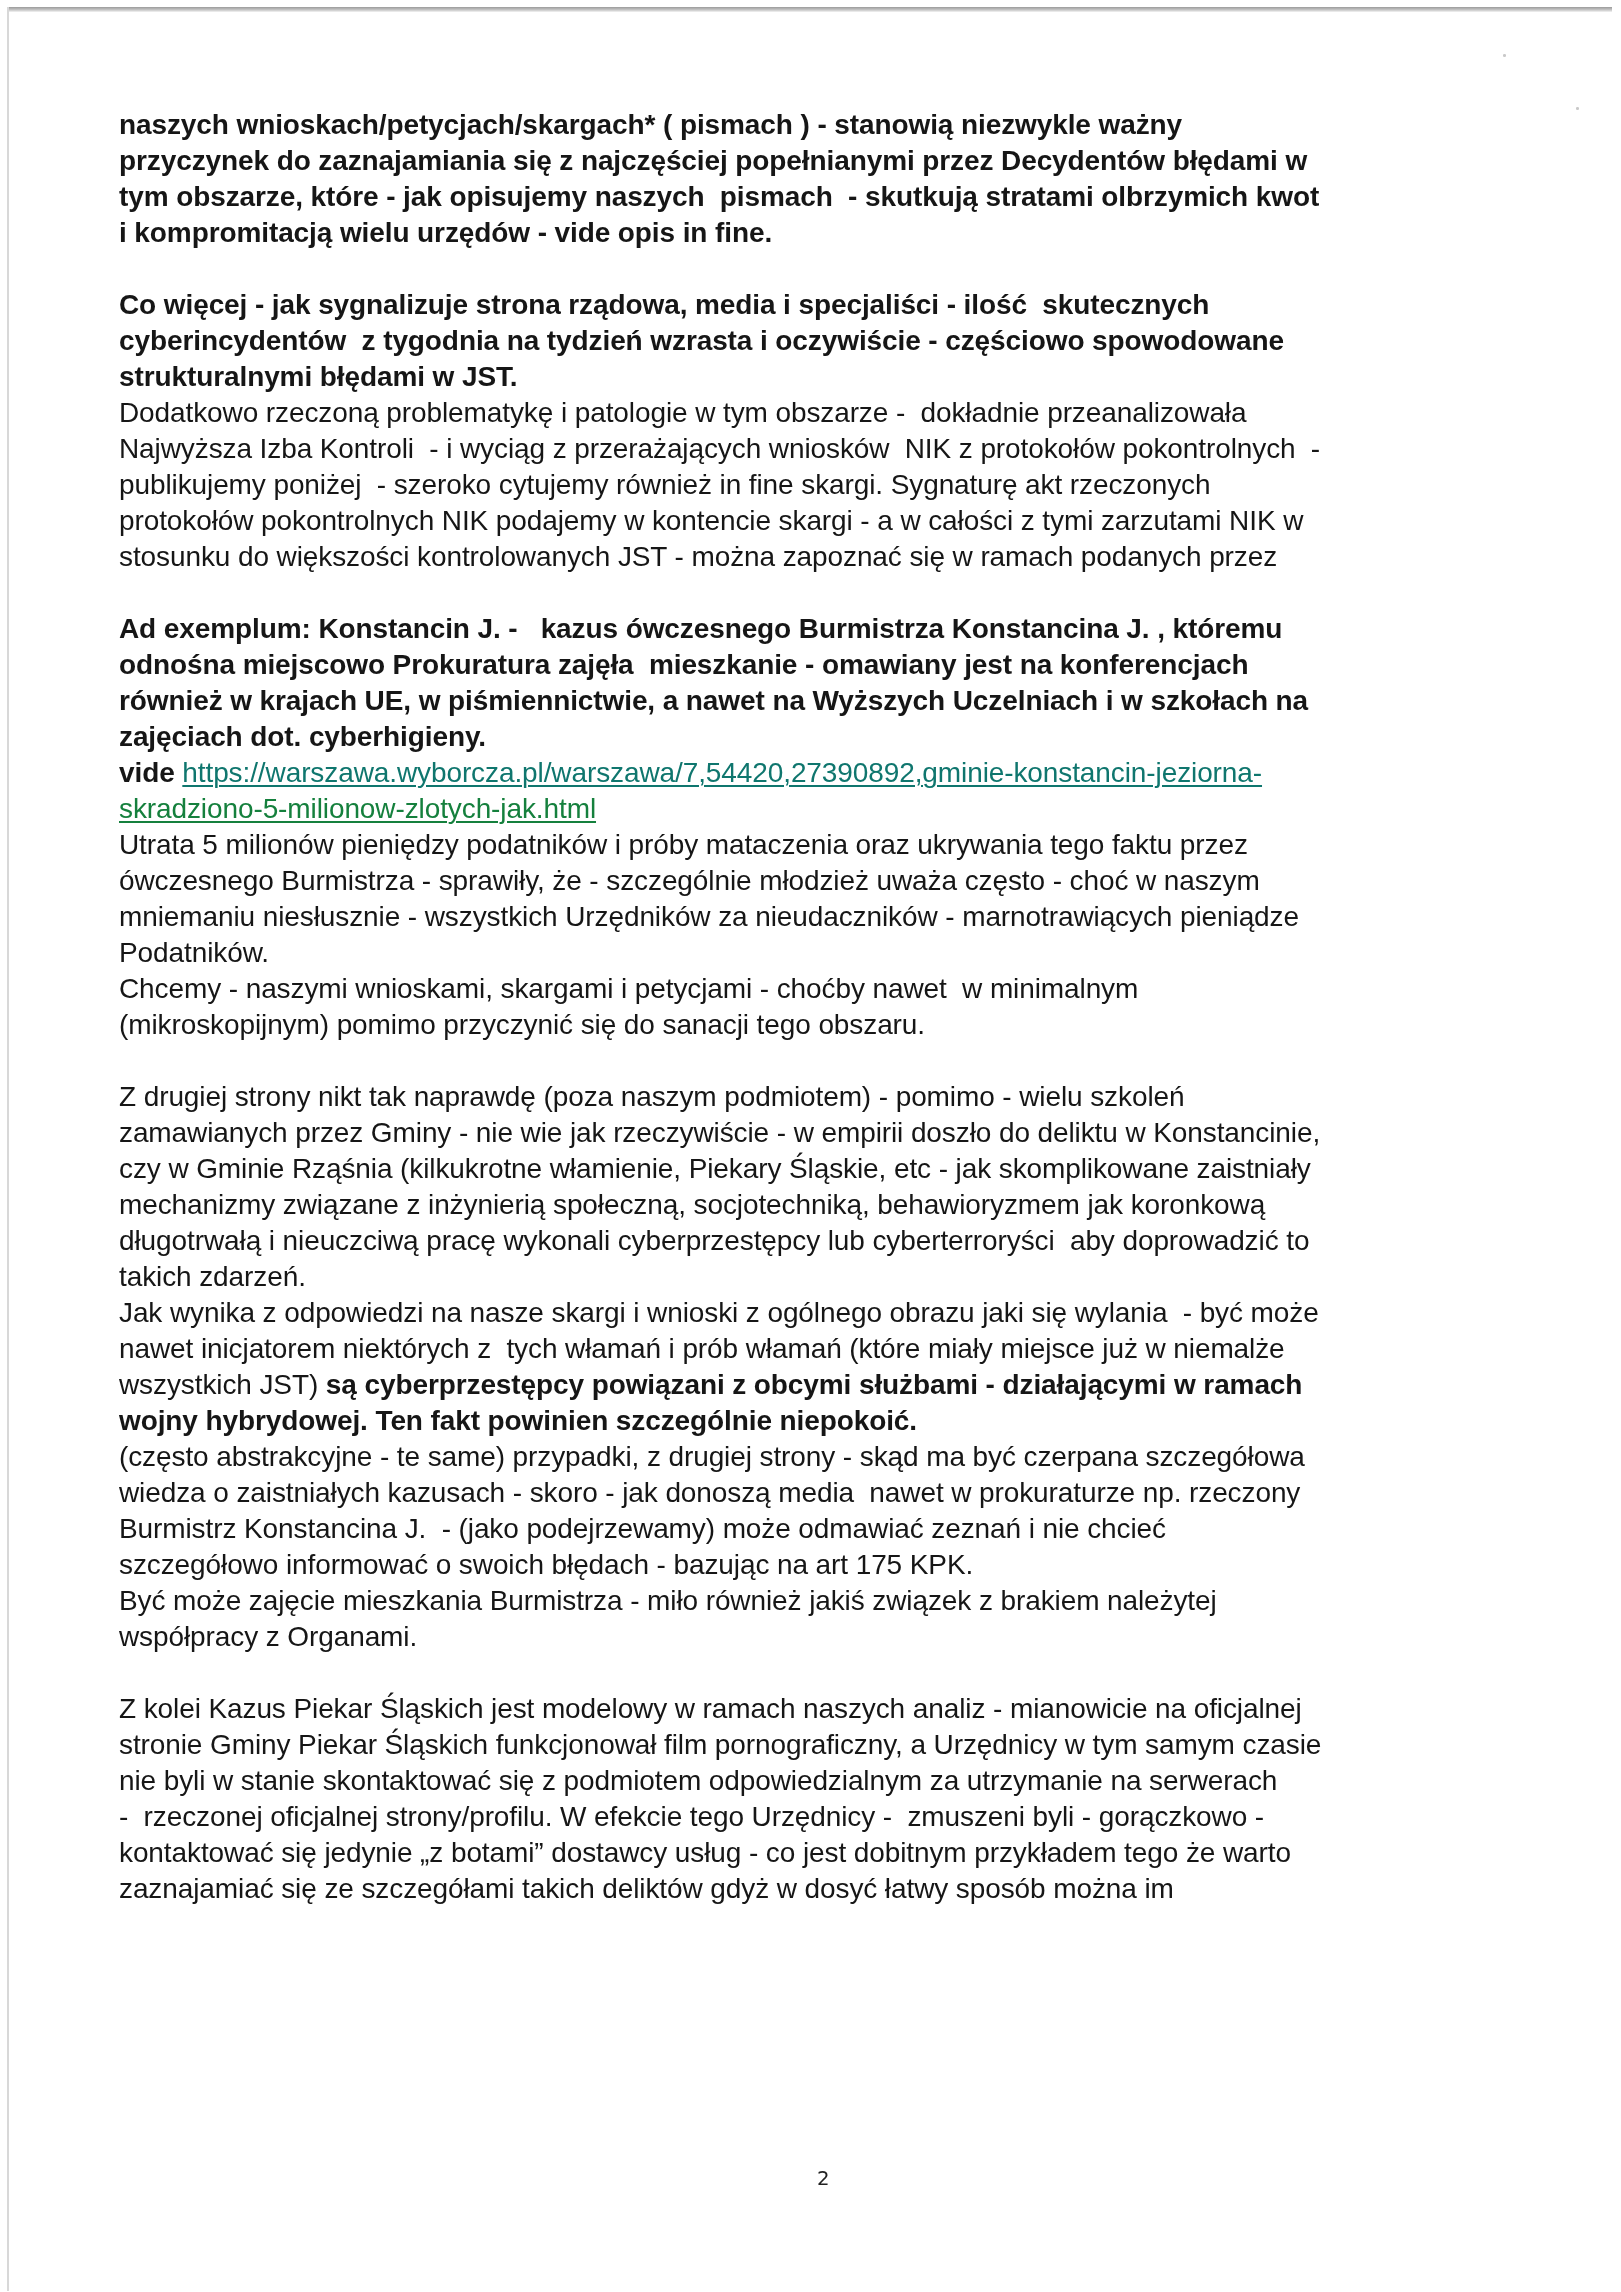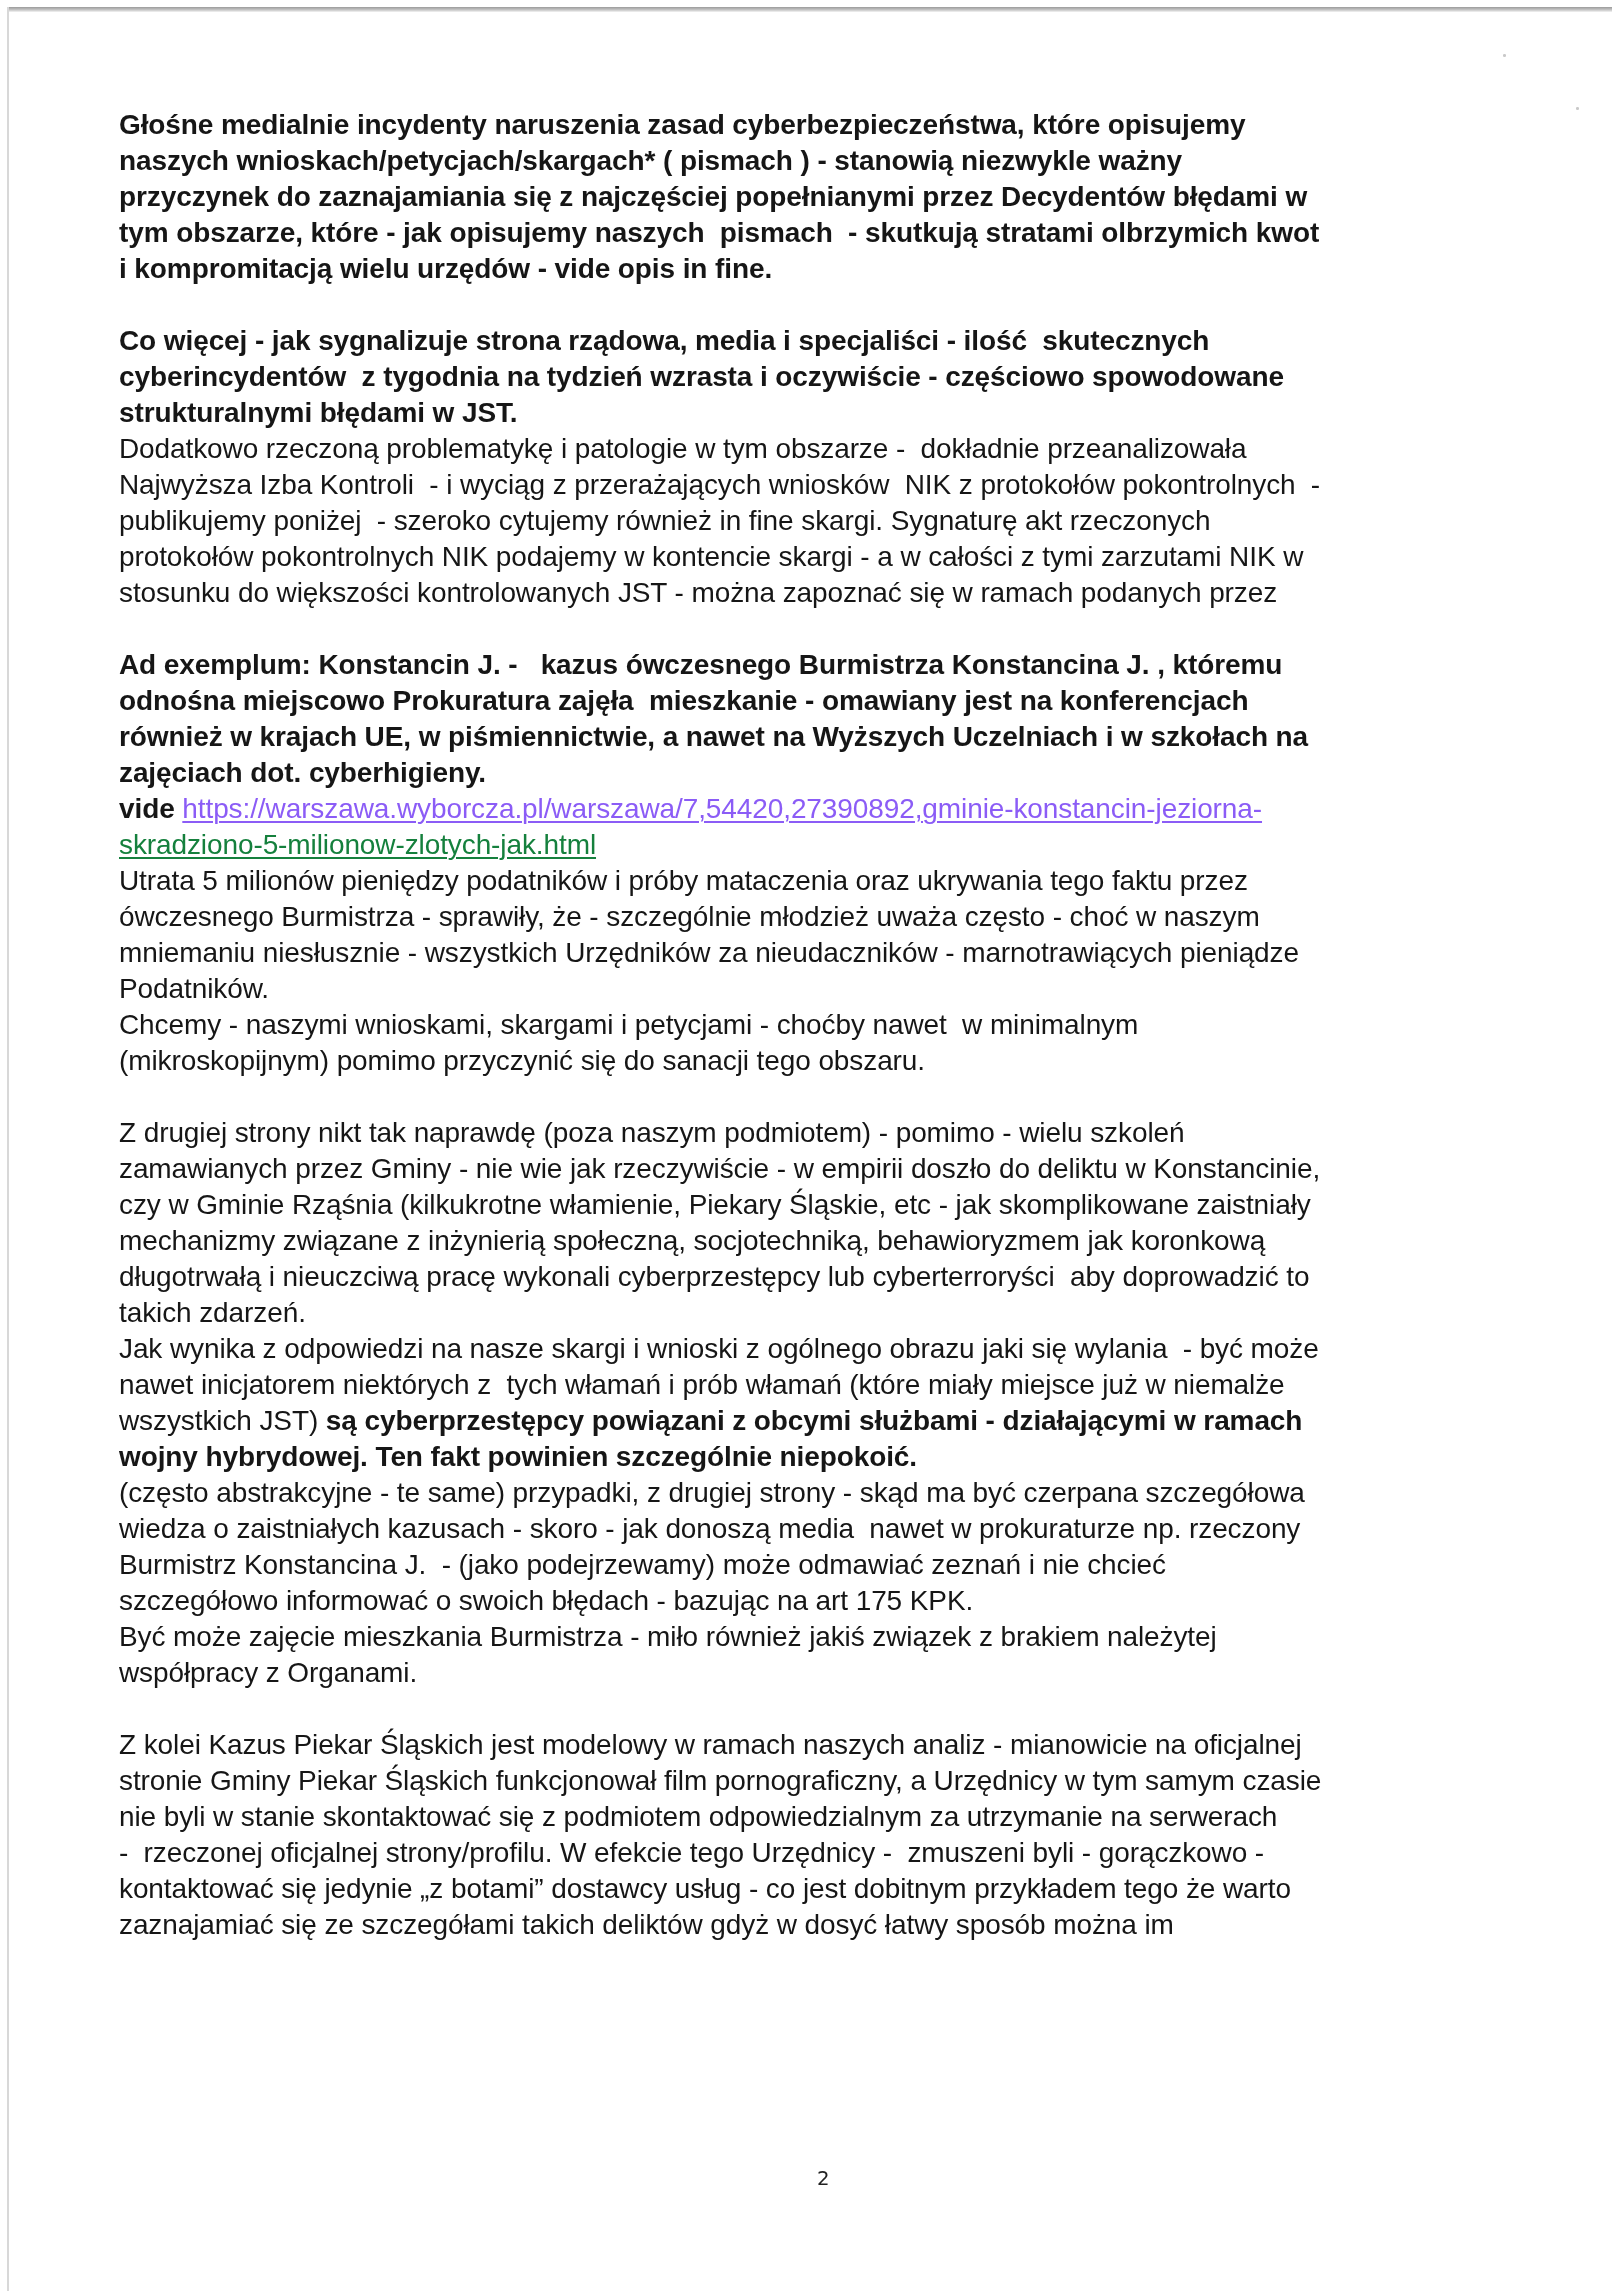--- a/index.html
+++ b/index.html
@@ -32,40 +32,39 @@
 </style>
 </head>
 <body>
 
 <div class="scan-top"></div>
 <div class="scan-left"></div>
 <div class="speck" style="left:1503px;top:54px;"></div>
 <div class="speck" style="left:1576px;top:107px;"></div>
 
 <div class="page" id="page-body">
-    <div class="line"><span class="b">Głośne medialnie incydenty naruszenia zasad cyberbezpieczeństwa, które opisujemy</span></div>
     <div class="line"><span class="b">naszych wnioskach/petycjach/skargach* ( pismach ) - stanowią niezwykle ważny</span></div>
     <div class="line"><span class="b">przyczynek do zaznajamiania się z najczęściej popełnianymi przez Decydentów błędami w</span></div>
     <div class="line"><span class="b">tym obszarze, które - jak opisujemy naszych  pismach  - skutkują stratami olbrzymich kwot</span></div>
     <div class="line"><span class="b">i kompromitacją wielu urzędów - vide opis in fine.</span></div>
     <div class="line blank"></div>
     <div class="line"><span class="b">Co więcej - jak sygnalizuje strona rządowa, media i specjaliści - ilość  skutecznych</span></div>
     <div class="line"><span class="b">cyberincydentów  z tygodnia na tydzień wzrasta i oczywiście - częściowo spowodowane</span></div>
     <div class="line"><span class="b">strukturalnymi błędami w JST.</span></div>
     <div class="line"><span class="">Dodatkowo rzeczoną problematykę i patologie w tym obszarze -  dokładnie przeanalizowała</span></div>
     <div class="line"><span class="">Najwyższa Izba Kontroli  - i wyciąg z przerażających wniosków  NIK z protokołów pokontrolnych  -</span></div>
     <div class="line"><span class="">publikujemy poniżej  - szeroko cytujemy również in fine skargi. Sygnaturę akt rzeczonych</span></div>
     <div class="line"><span class="">protokołów pokontrolnych NIK podajemy w kontencie skargi - a w całości z tymi zarzutami NIK w</span></div>
     <div class="line"><span class="">stosunku do większości kontrolowanych JST - można zapoznać się w ramach podanych przez</span></div>
     <div class="line blank"></div>
     <div class="line"><span class="b">Ad exemplum: Konstancin J. -   kazus ówczesnego Burmistrza Konstancina J. , któremu</span></div>
     <div class="line"><span class="b">odnośna miejscowo Prokuratura zajęła  mieszkanie - omawiany jest na konferencjach</span></div>
     <div class="line"><span class="b">również w krajach UE, w piśmiennictwie, a nawet na Wyższych Uczelniach i w szkołach na</span></div>
     <div class="line"><span class="b">zajęciach dot. cyberhigieny.</span></div>
-    <div class="line"><span class="b">vide </span><a class="lnk" style="color: #8b5cf6;">https://warszawa.wyborcza.pl/warszawa/7,54420,27390892,gminie-konstancin-jeziorna-</a></div>
+    <div class="line"><span class="b">vide </span><a class="lnk" style="color: #0f766e;">https://warszawa.wyborcza.pl/warszawa/7,54420,27390892,gminie-konstancin-jeziorna-</a></div>
     <div class="line"><a class="lnk" style="color: #15803d;">skradziono-5-milionow-zlotych-jak.html</a></div>
     <div class="line"><span class="">Utrata 5 milionów pieniędzy podatników i próby mataczenia oraz ukrywania tego faktu przez</span></div>
     <div class="line"><span class="">ówczesnego Burmistrza - sprawiły, że - szczególnie młodzież uważa często - choć w naszym</span></div>
     <div class="line"><span class="">mniemaniu niesłusznie - wszystkich Urzędników za nieudaczników - marnotrawiących pieniądze</span></div>
     <div class="line"><span class="">Podatników.</span></div>
     <div class="line"><span class="">Chcemy - naszymi wnioskami, skargami i petycjami - choćby nawet  w minimalnym</span></div>
     <div class="line"><span class="">(mikroskopijnym) pomimo przyczynić się do sanacji tego obszaru.</span></div>
     <div class="line blank"></div>
     <div class="line"><span class="">Z drugiej strony nikt tak naprawdę (poza naszym podmiotem) - pomimo - wielu szkoleń</span></div>
     <div class="line"><span class="">zamawianych przez Gminy - nie wie jak rzeczywiście - w empirii doszło do deliktu w Konstancinie,</span></div>

